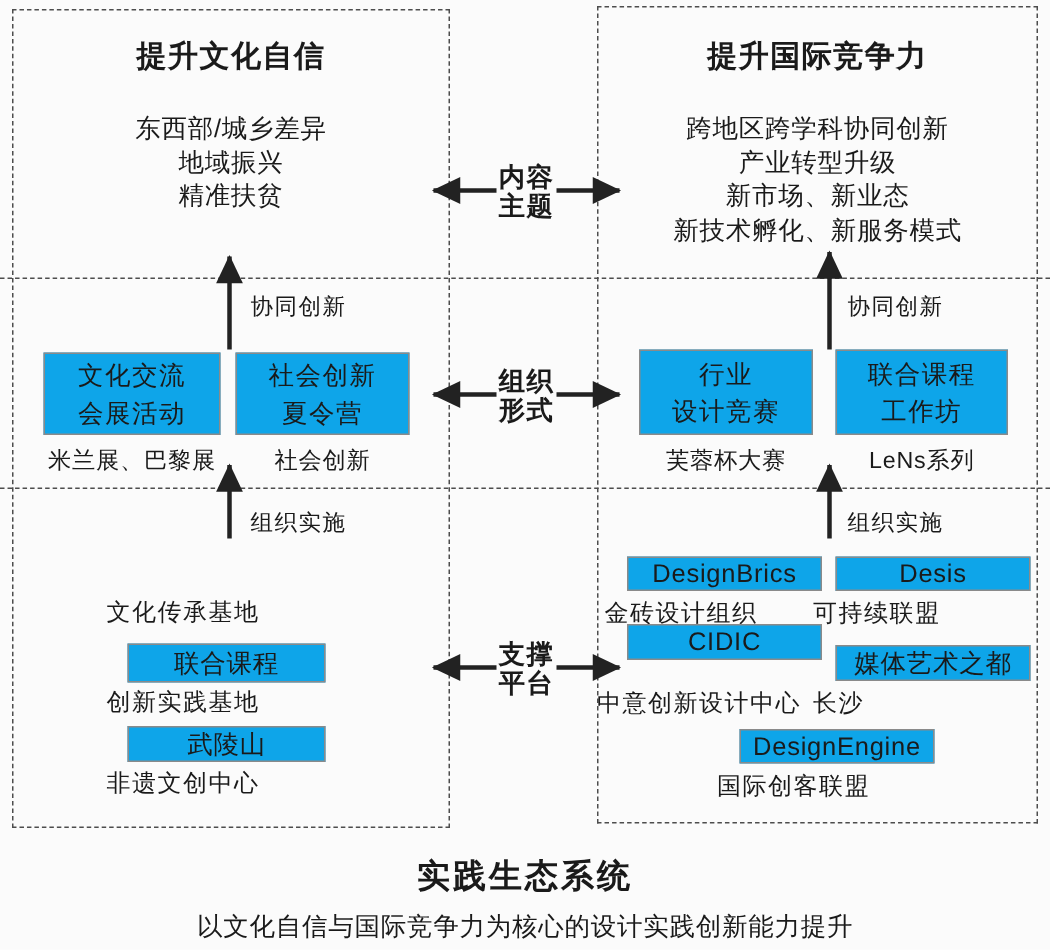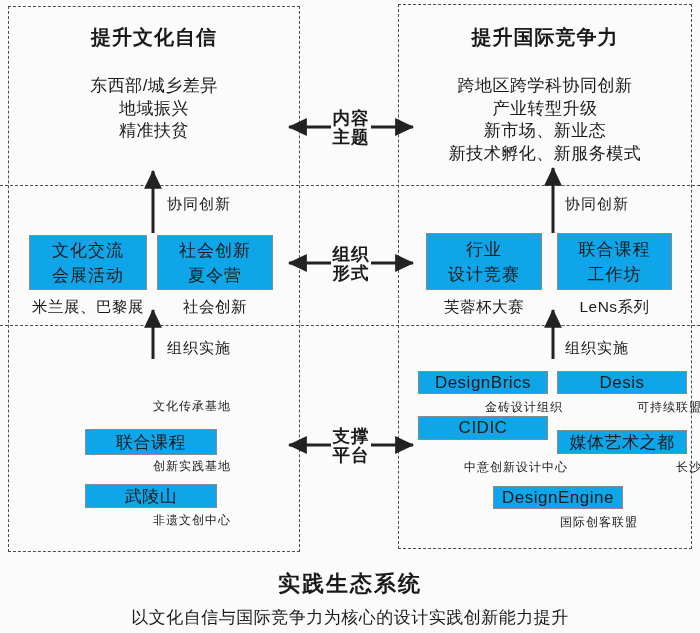--- a/index.html
+++ b/index.html
@@ -23,21 +23,21 @@
   .themes{font-size:17px; line-height:22.5px; letter-spacing:0.5px;}
   .vlabel{position:absolute; font-size:15px; letter-spacing:1px;}
   .gbox{
     position:absolute; background:#0ea5e9; border:1px solid #8a8a8a;
     box-sizing:border-box; display:flex; flex-direction:column;
     align-items:center; justify-content:center; text-align:center;
     font-size:17px; line-height:25px; letter-spacing:1px;
   }
   .gbox.single{line-height:normal; letter-spacing:0.5px;}
   .bcaption{position:absolute; text-align:center; font-size:15.5px; letter-spacing:0.5px;}
-  .pcaption{position:absolute; text-align:right; font-size:12px; letter-spacing:1px;}
+  .pcaption{position:absolute; text-align:left; font-size:16px; letter-spacing:1px;}
   .connector{
     position:absolute; width:60px; text-align:center;
     font-size:17.5px; font-weight:600; line-height:19px; letter-spacing:1px;
   }
   .conn-1{left:321px; top:109px;}
   .conn-2{left:321px; top:245px;}
   .conn-3{left:321px; top:427px;}
   .footer-title{
     position:absolute; left:0; top:569px; width:700px; text-align:center;
     font-size:22px; font-weight:600; letter-spacing:2px;

